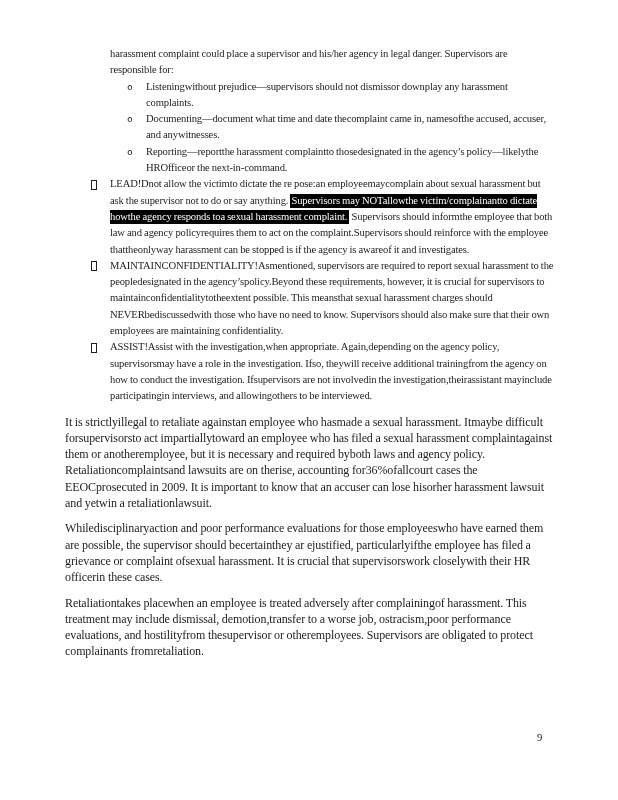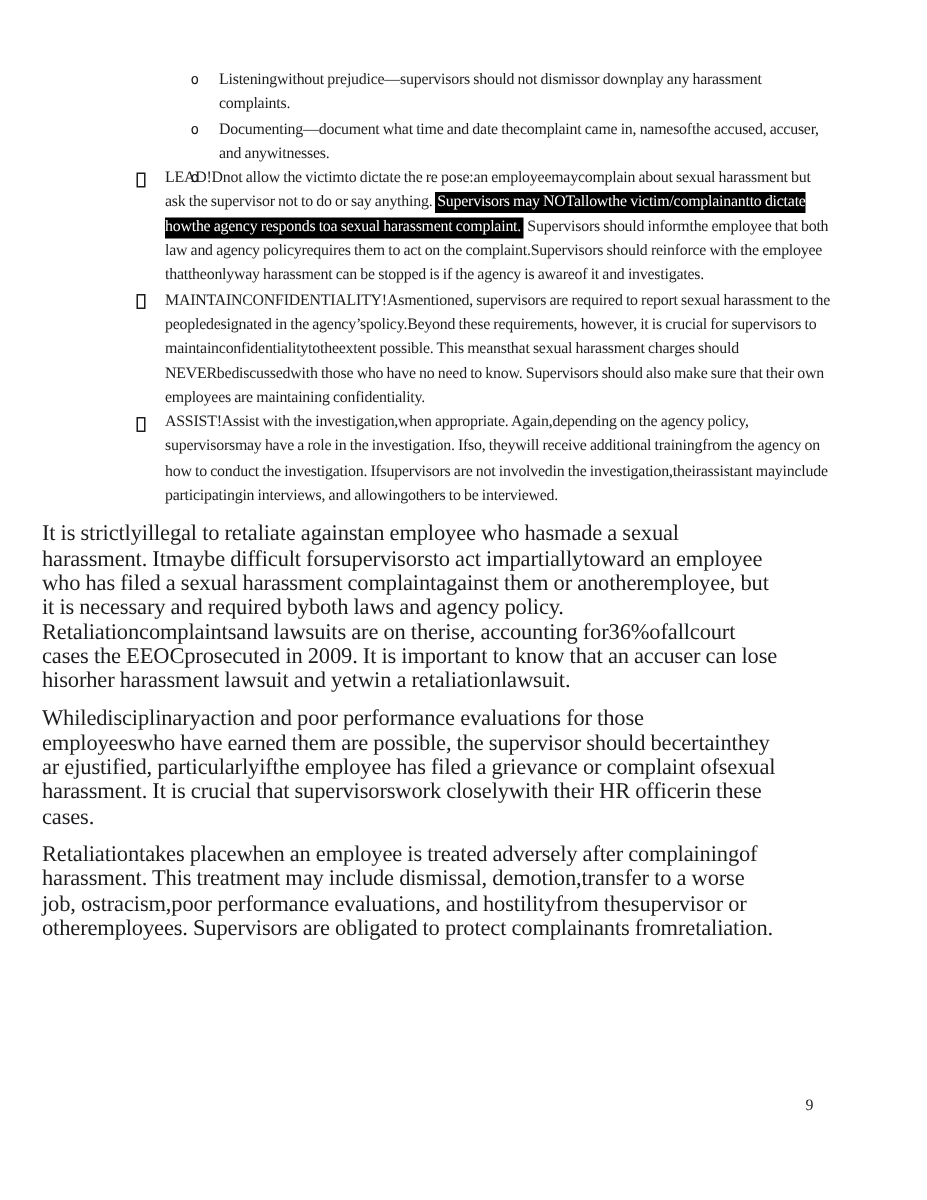--- a/index.html
+++ b/index.html
@@ -27,52 +27,54 @@
   }
   .square-item { position:relative; }
   .sq {
     position:absolute; left:-19px; top:3.5px;
     width:4px; height:8px;
     border:1px solid #1d1d20; background:transparent;
   }
   .hl { background:#000000; color:#ffffff; padding:1px 2px 2px 1px; }
 
   .bodytext {
-    margin-left:28px; width:492px;
-    font-size:15px; line-height:16.3px;
+    margin-left:65px; width:492px;
+    font-size:12px; line-height:16.3px;
     letter-spacing:-0.1px; word-spacing:-0.2px;
   }
   .bodypara { margin:9px 0 0 0; }
 
   .pagenum {
     position:absolute; left:537px; top:732px;
     font-size:10.6px;
   }
 </style>
 </head>
 <body>
 
 <div class="page">
   <div class="content">
 
     <div class="indent">
+      <p class="intro">harassment complaint could place a supervisor and his/her agency in legal danger.  Supervisors are responsible for:</p>
 
       <ul>
   <li class="circle-item">
     <span class="cmark">o</span>
     <span>Listeningwithout prejudice—supervisors should not dismissor downplay any harassment complaints.</span>
   </li>
 
   <li class="circle-item">
     <span class="cmark">o</span>
     <span>Documenting—document what time and date thecomplaint came in, namesofthe accused, accuser, and anywitnesses.</span>
   </li>
 
   <li class="circle-item">
     <span class="cmark">o</span>
+    <span>Reporting—reportthe harassment complaintto thosedesignated in the agency’s policy—likelythe HROfficeor the next-in-command.</span>
   </li>
 </ul>
 
       <ul>
   <li class="square-item">
     <span class="sq"></span>
     <span><span>LEAD!Dnot allow the victimto dictate the re pose:an employeemaycomplain about sexual harassment but ask the supervisor not to do or say anything. </span><span class="hl">Supervisors may NOTallowthe victim/complainantto dictate howthe agency responds toa sexual harassment complaint.</span><span> Supervisors should informthe employee that both law and agency policyrequires them to act on the complaint.Supervisors should reinforce with the employee thattheonlyway harassment can be stopped is if the agency is awareof it and investigates.</span></span>
   </li>
 
   <li class="square-item">

